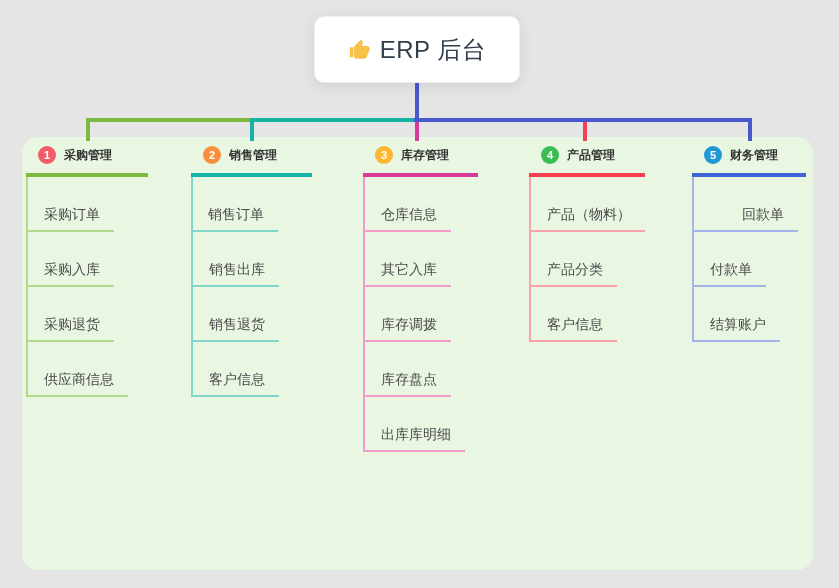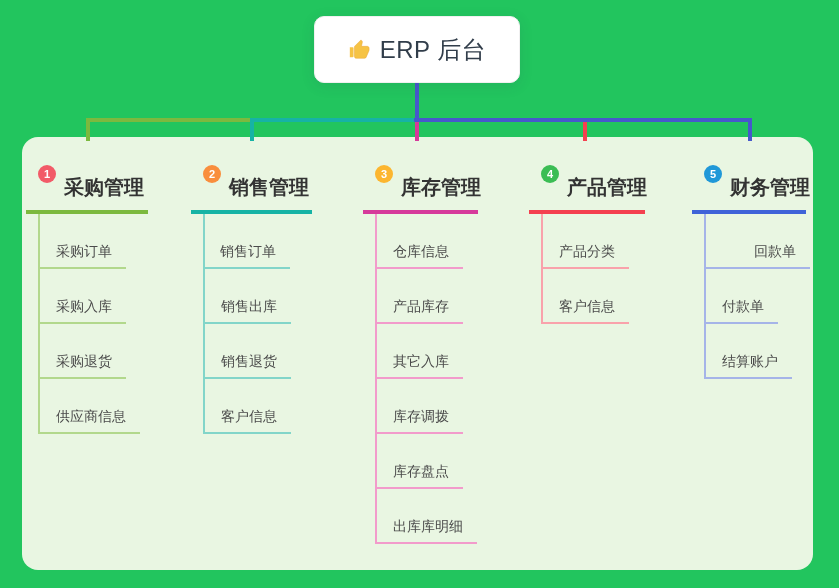--- a/index.html
+++ b/index.html
@@ -1,31 +1,31 @@
 <!DOCTYPE html>
 <html><head>
 <meta charset="utf-8">
 <style>
   html,body{margin:0;padding:0;background:#fff;}
-  .stage{position:relative;width:839px;height:588px;background:#22c55e;overflow:hidden;
+  .stage{position:relative;width:839px;height:588px;background:#e5e5e5;overflow:hidden;
          font-family:"Liberation Sans","DejaVu Sans",sans-serif;}
   .root-card{position:absolute;left:314px;top:16px;width:206px;height:67px;background:#fff;
              border:1px solid #f0f0f0;border-radius:10px;box-shadow:0 3px 14px rgba(40,60,90,.12);
              display:flex;align-items:center;justify-content:center;gap:10px;box-sizing:border-box;}
   .root-title{font-size:24px;color:#313d4a;font-weight:500;letter-spacing:.5px;}
   .thumb{display:inline-flex;}
   .panel{position:absolute;left:22px;top:137px;width:791px;height:433px;border-radius:16px;}
   .hline,.vline{position:absolute;}
   .branch{position:absolute;top:146px;}
   .branch-head{display:flex;align-items:center;gap:8px;padding:0 0 9px 12px;box-sizing:border-box;
                border-bottom-style:solid;border-bottom-width:4px;cursor:pointer;}
   .badge{width:18px;height:18px;border-radius:50%;color:#fff;font-size:11px;font-weight:bold;
          display:inline-flex;align-items:center;justify-content:center;flex:none;}
-  .branch-title{font-size:20px;font-weight:bold;color:#333;white-space:nowrap;margin-top:28px;}
-  .branch-children{margin-left:12px;border-left-style:solid;border-left-width:2px;width:max-content;}
+  .branch-title{font-size:12px;font-weight:bold;color:#333;white-space:nowrap;}
+  .branch-children{border-left-style:solid;border-left-width:2px;width:max-content;}
   .child-row{height:55px;display:flex;align-items:flex-end;}
   .child-label{font-size:14px;color:#4b4b4b;white-space:nowrap;padding:0 14px 6px 16px;
                border-bottom-style:solid;border-bottom-width:2px;cursor:pointer;}
 </style>
 </head>
 <body>
 
 <div class="stage">
 
   <div class="panel" id="panel" style="background: rgb(233, 246, 226);"></div>
@@ -96,42 +96,42 @@
       <div class="branch" style="left: 363px;">
         <div class="branch-head" style="width: 115px; border-bottom-color: rgb(214, 58, 155);">
           <span class="badge" style="background: rgb(252, 182, 47);">3</span>
           <span class="branch-title">库存管理</span>
         </div>
         <div class="branch-children" style="border-left-color: rgb(242, 155, 203);">
           <div class="child-row">
             <span class="child-label" style="border-bottom-color: rgb(242, 155, 203);">仓库信息</span>
           </div>
           <div class="child-row">
-            <span class="child-label" style="border-bottom-color: rgb(242, 155, 203);">产品库存</span>
-          </div>
-          <div class="child-row">
             <span class="child-label" style="border-bottom-color: rgb(242, 155, 203);">其它入库</span>
           </div>
           <div class="child-row">
             <span class="child-label" style="border-bottom-color: rgb(242, 155, 203);">库存调拨</span>
           </div>
           <div class="child-row">
             <span class="child-label" style="border-bottom-color: rgb(242, 155, 203);">库存盘点</span>
           </div>
           <div class="child-row">
             <span class="child-label" style="border-bottom-color: rgb(242, 155, 203);">出库库明细</span>
           </div>
         </div>
       </div>
       <div class="branch" style="left: 529px;">
         <div class="branch-head" style="width: 116px; border-bottom-color: rgb(244, 64, 79);">
           <span class="badge" style="background: rgb(59, 189, 84);">4</span>
           <span class="branch-title">产品管理</span>
         </div>
         <div class="branch-children" style="border-left-color: rgb(249, 162, 171);">
+          <div class="child-row">
+            <span class="child-label" style="border-bottom-color: rgb(249, 162, 171);">产品（物料）</span>
+          </div>
           <div class="child-row">
             <span class="child-label" style="border-bottom-color: rgb(249, 162, 171);">产品分类</span>
           </div>
           <div class="child-row">
             <span class="child-label" style="border-bottom-color: rgb(249, 162, 171);">客户信息</span>
           </div>
         </div>
       </div>
       <div class="branch" style="left: 692px;">
         <div class="branch-head" style="width: 114px; border-bottom-color: rgb(63, 99, 216);">

